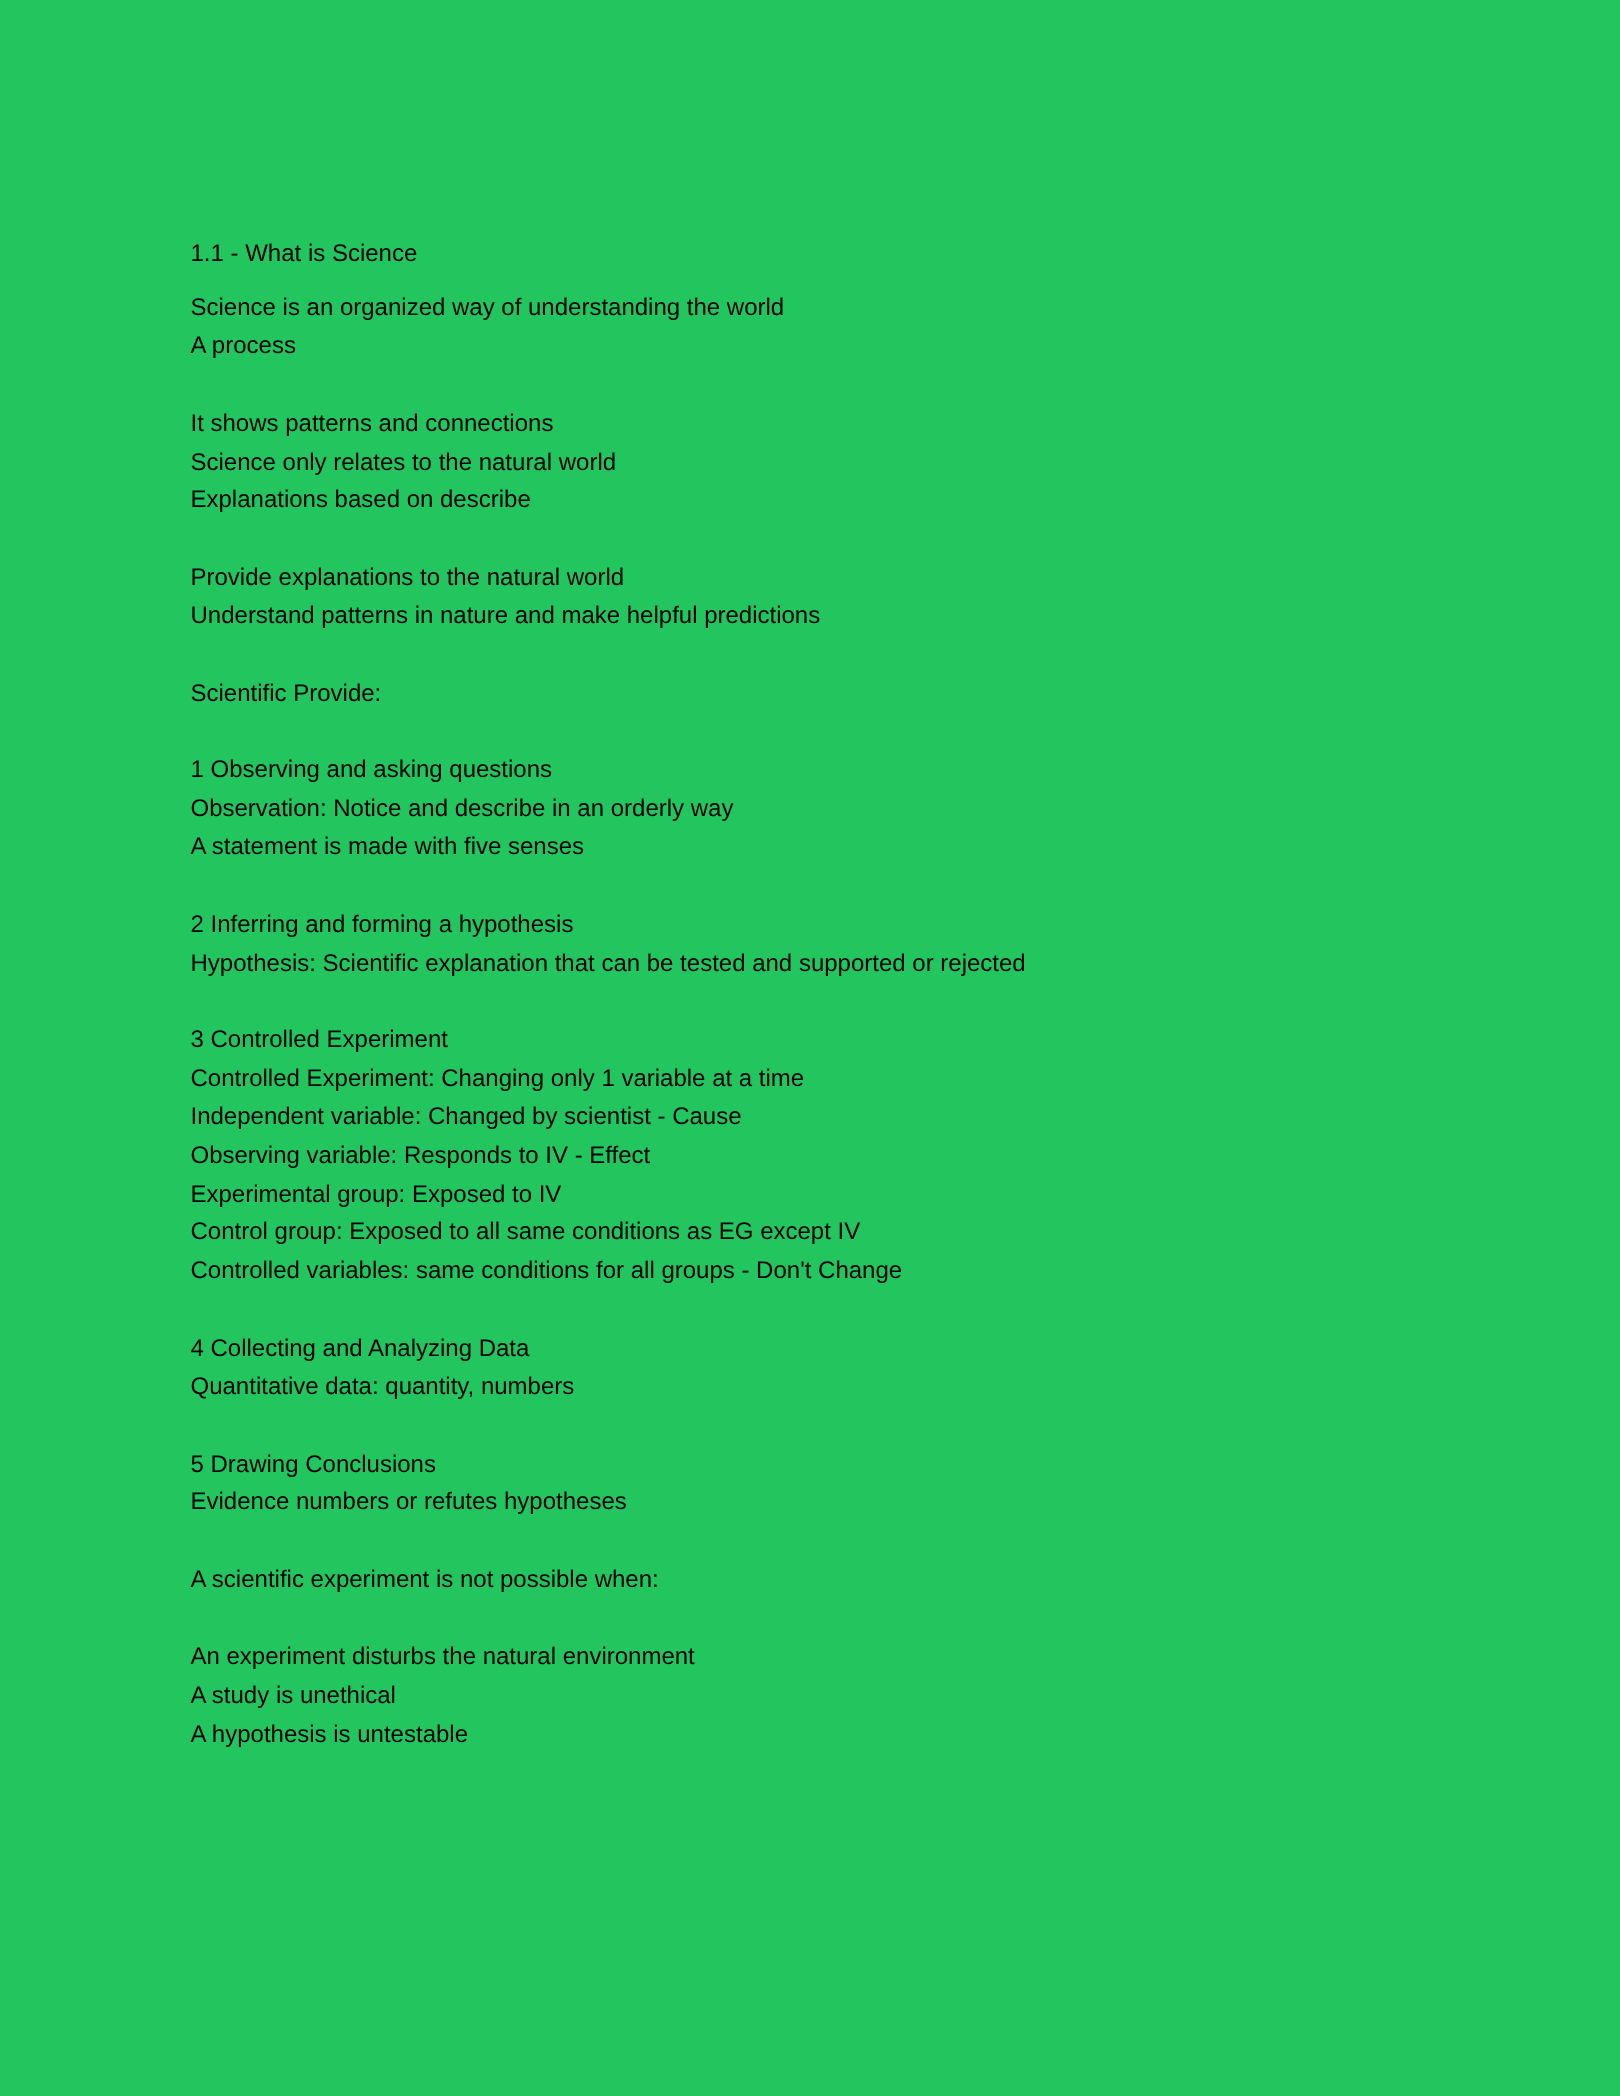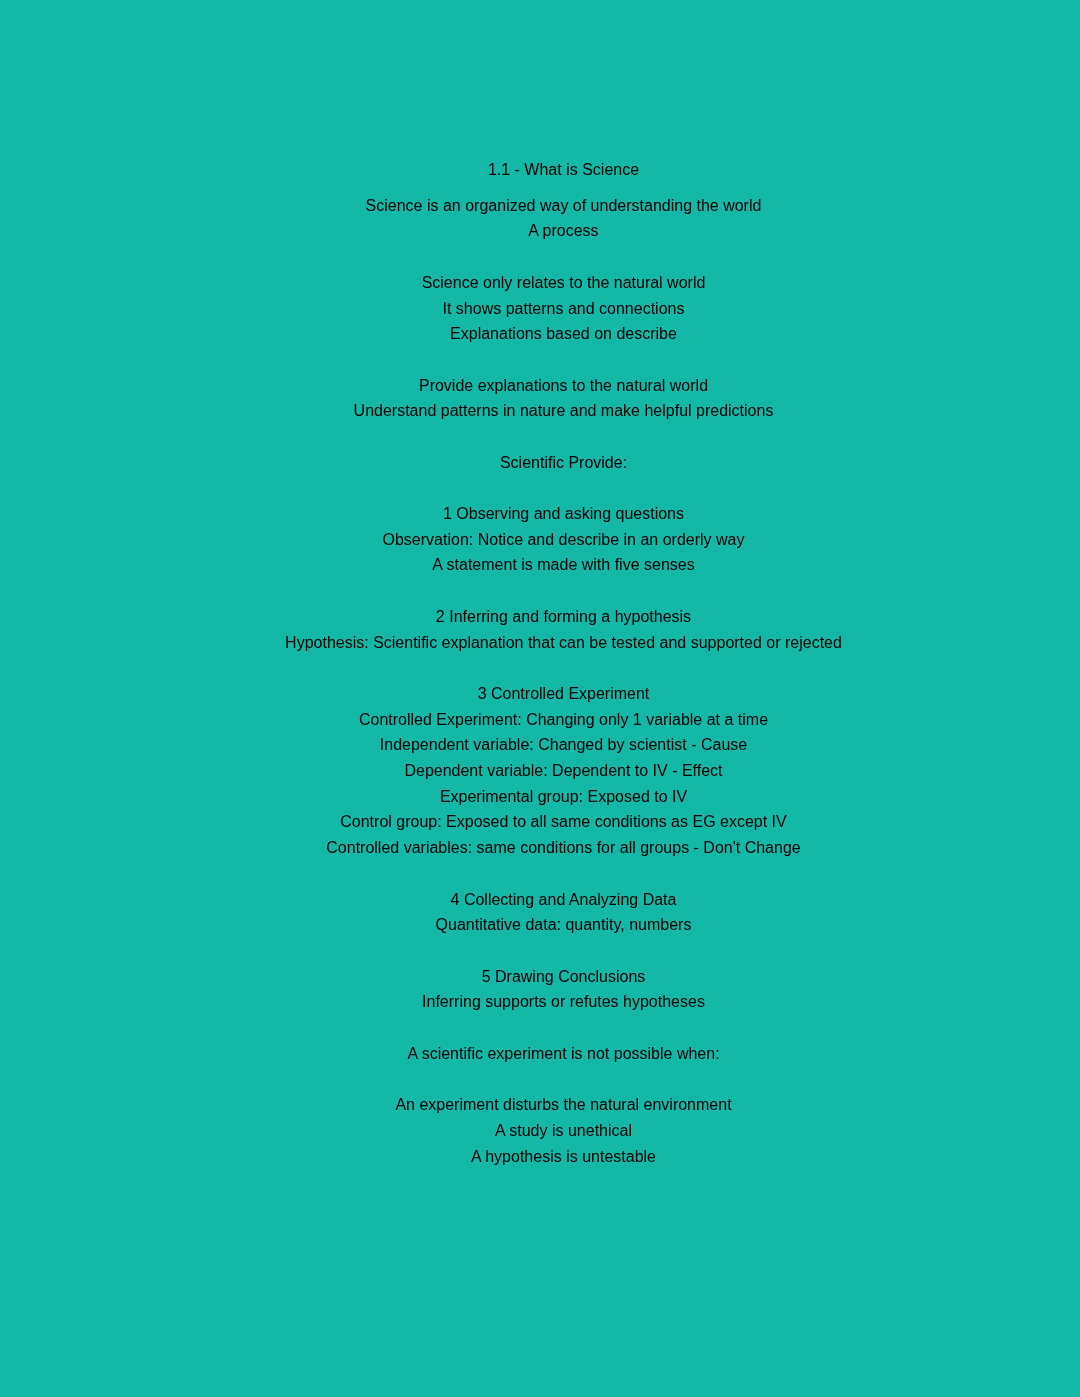--- a/index.html
+++ b/index.html
@@ -9,27 +9,26 @@
   }
   body {
     width: 1080px;
     height: 1397px;
     overflow: hidden;
   }
   .doc-page {
     box-sizing: border-box;
     width: 1080px;
     height: 1397px;
-    background: #14b8a6;
+    background: #22c55e;
     padding: 157px 80px 0 127px;
     font-family: "Liberation Sans", "DejaVu Sans", sans-serif;
     font-size: 16px;
     line-height: 25.7px;
     color: #000000;
-    text-align: center;
     -webkit-font-smoothing: antialiased;
   }
   .group {
     margin: 0 0 25.7px 0;
   }
   .group.title-group {
     margin-bottom: 10px;
   }
   .line {
     white-space: pre-wrap;
@@ -43,22 +42,22 @@
   <div class="group title-group">
     <div class="line">1.1 - What is Science</div>
   </div>
 
   <div class="group">
     <div class="line">Science is an organized way of understanding the world</div>
     <div class="line">A process</div>
   </div>
 
   <div class="group">
+    <div class="line">It shows patterns and connections</div>
     <div class="line">Science only relates to the natural world</div>
-    <div class="line">It shows patterns and connections</div>
     <div class="line">Explanations based on describe</div>
   </div>
 
   <div class="group">
     <div class="line">Provide explanations to the natural world</div>
     <div class="line">Understand patterns in nature and make helpful predictions</div>
   </div>
 
   <div class="group">
     <div class="line">Scientific Provide:</div>
@@ -72,34 +71,34 @@
 
   <div class="group">
     <div class="line">2 Inferring and forming a hypothesis</div>
     <div class="line">Hypothesis: Scientific explanation that can be tested and supported or rejected</div>
   </div>
 
   <div class="group">
     <div class="line">3 Controlled Experiment</div>
     <div class="line">Controlled Experiment: Changing only 1 variable at a time</div>
     <div class="line">Independent variable: Changed by scientist - Cause</div>
-    <div class="line">Dependent variable: Dependent to IV - Effect</div>
+    <div class="line">Observing variable: Responds to IV - Effect</div>
     <div class="line">Experimental group: Exposed to IV</div>
     <div class="line">Control group: Exposed to all same conditions as EG except IV</div>
     <div class="line">Controlled variables: same conditions for all groups - Don't Change</div>
   </div>
 
   <div class="group">
     <div class="line">4 Collecting and Analyzing Data</div>
     <div class="line">Quantitative data: quantity, numbers</div>
   </div>
 
   <div class="group">
     <div class="line">5 Drawing Conclusions</div>
-    <div class="line">Inferring supports or refutes hypotheses</div>
+    <div class="line">Evidence numbers or refutes hypotheses</div>
   </div>
 
   <div class="group">
     <div class="line">A scientific experiment is not possible when:</div>
   </div>
 
   <div class="group">
     <div class="line">An experiment disturbs the natural environment</div>
     <div class="line">A study is unethical</div>
     <div class="line">A hypothesis is untestable</div>

